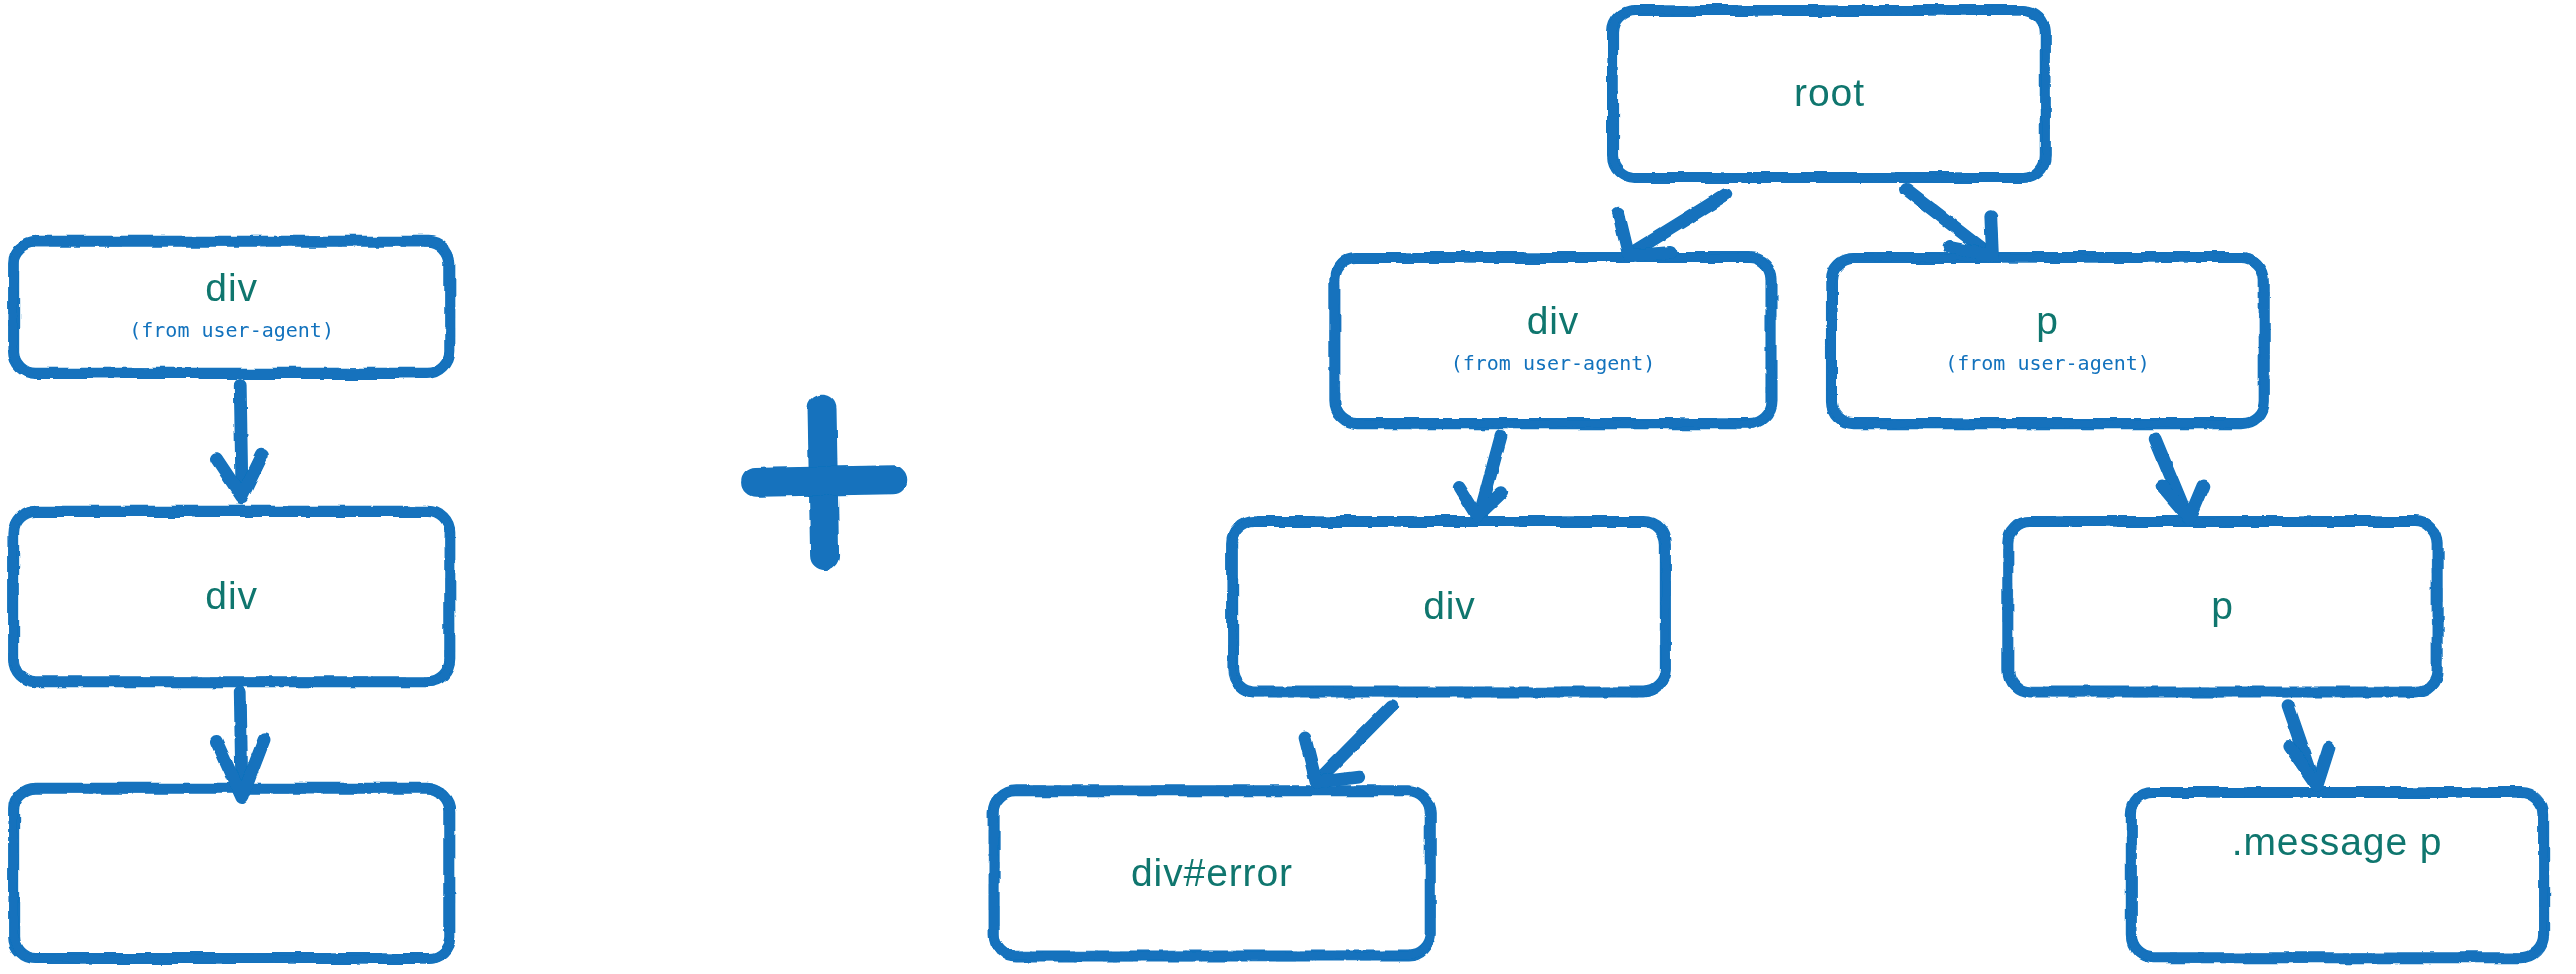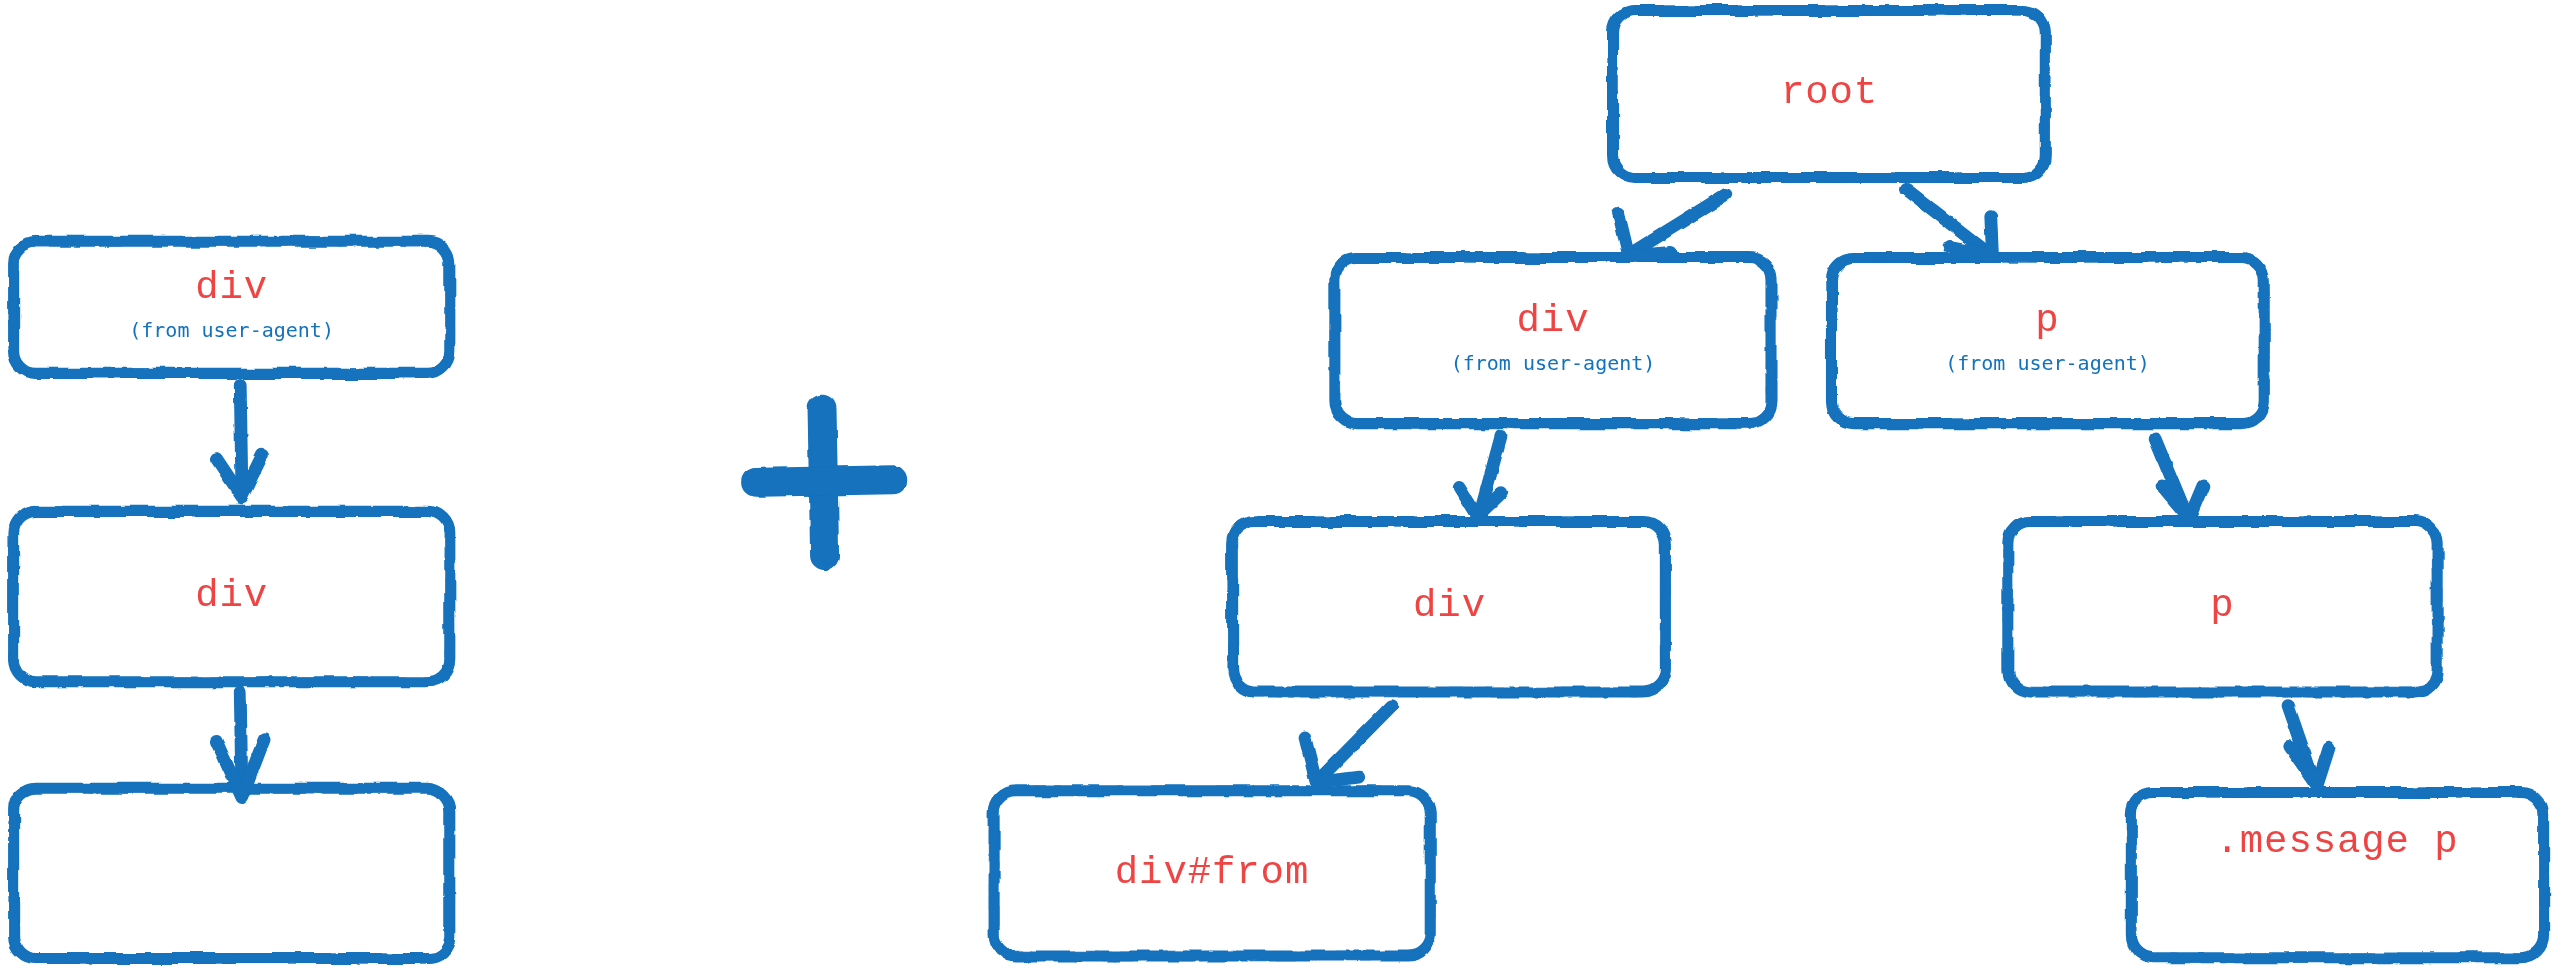--- a/index.html
+++ b/index.html
@@ -28,25 +28,25 @@
     position: absolute;
     display: flex;
     flex-direction: column;
     align-items: center;
     justify-content: center;
     pointer-events: none;
     text-align: center;
     color: #1272bd;
   }
   .node-title {
-    font-family: Liberation Mono, monospace;
+    font-family: Liberation Sans, sans-serif;
     font-size: 39px;
     line-height: 1.05;
     letter-spacing: 0.9px;
-    color: #ef4444;
+    color: #0f766e;
     white-space: nowrap;
   }
   .node-sub {
     font-family: "DejaVu Sans Mono", monospace;
     font-size: 20px;
     line-height: 1.1;
     margin-top: 10.2px;
     color: #1272bd;
     white-space: nowrap;
   }
@@ -166,21 +166,21 @@
 
   <div class="node-label" style="left:1233px; top:521px; width:433px; height:170px;">
     <span class="node-title">div</span>
   </div>
 
   <div class="node-label" style="left:2008px; top:521px; width:429px; height:170px;">
     <span class="node-title">p</span>
   </div>
 
   <div class="node-label" style="left:994px; top:791px; width:436px; height:165px;">
-    <span class="node-title">div#from</span>
+    <span class="node-title">div#error</span>
   </div>
 
   <div class="node-label" style="left:2131px; top:760px; width:412px; height:165px;text-align:right;">
     <span class="node-title">.message p</span>
   </div>
 
 </div>
 
 
 </body></html>

